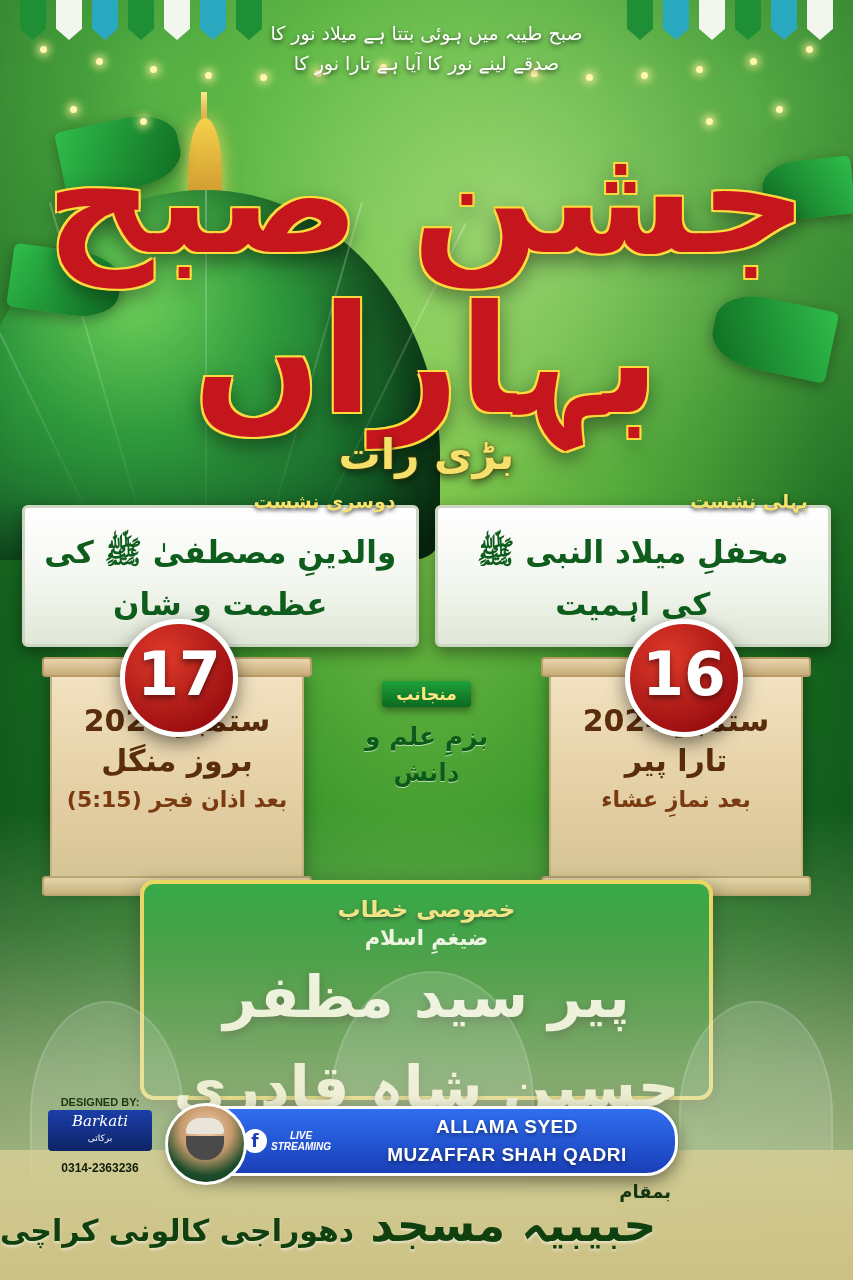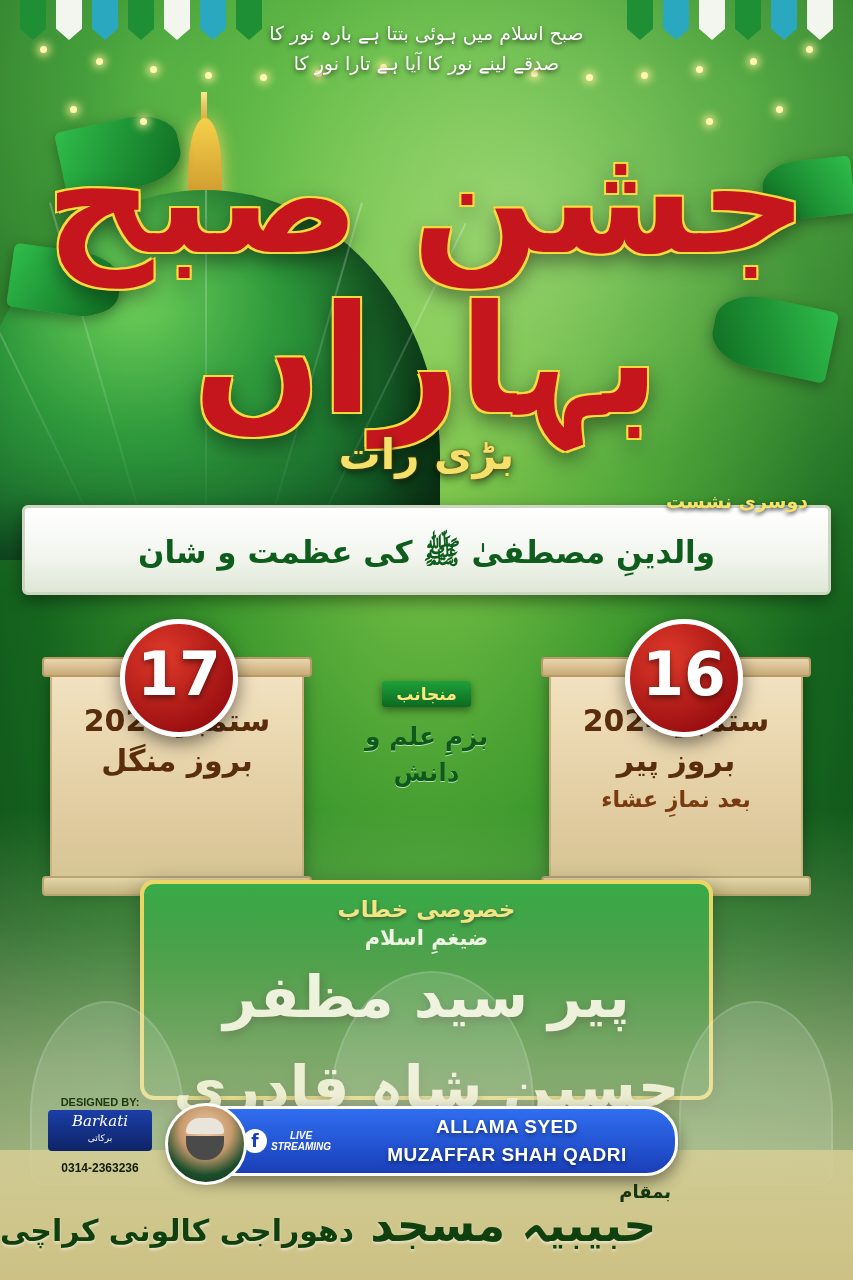--- a/index.html
+++ b/index.html
@@ -560,45 +560,50 @@
     <div class="light-dot" style="right:205px; top:72px;"></div>
     <div class="light-dot" style="right:260px; top:74px;"></div>
     <div class="light-dot" style="right:315px; top:70px;"></div>
     <div class="light-dot" style="left:70px; top:106px;"></div>
     <div class="light-dot" style="left:140px; top:118px;"></div>
     <div class="light-dot" style="right:70px; top:106px;"></div>
     <div class="light-dot" style="right:140px; top:118px;"></div>
   </div>
 
   <div class="top-couplet">
-    <div>صبح اسلام میں ہوئی بتتا ہے بارہ نور کا</div>
+    <div>صبح طیبہ میں ہوئی بتتا ہے میلاد نور کا</div>
     <div>صدقے لینے نور کا آیا ہے تارا نور کا</div>
   </div>
 
   <div class="title-main">جشن صبح بہاراں</div>
   <div class="title-sub">بڑی رات</div>
 
   <div class="sessions">
+    <div class="session-box">
+      <div class="session-label">پہلی نشست</div>
+      <div class="session-title">محفلِ میلاد النبی ﷺ کی اہمیت</div>
+    </div>
     <div class="session-box">
       <div class="session-label">دوسری نشست</div>
       <div class="session-title">والدینِ مصطفیٰ ﷺ کی عظمت و شان</div>
     </div>
   </div>
 
   <div class="dates">
     <div class="scroll right">
       <div class="scroll-date">ستمبر 2024</div>
-      <div class="scroll-date">بروز پیر</div>
+      <div class="scroll-date">تارا پیر</div>
       <div class="scroll-time">بعد نمازِ عشاء</div>
     </div>
     <div class="day-badge right">16</div>
 
     <div class="scroll left">
       <div class="scroll-date">ستمبر 2024</div>
       <div class="scroll-date">بروز منگل</div>
+      <div class="scroll-time">بعد اذان فجر (5:15)</div>
     </div>
     <div class="day-badge left">17</div>
 
     <div class="center-tag">
       <div class="tag-ribbon">منجانب</div>
       <div class="tag-lines">بزمِ علم و دانش</div>
     </div>
   </div>
 
   <div class="speaker-panel">

